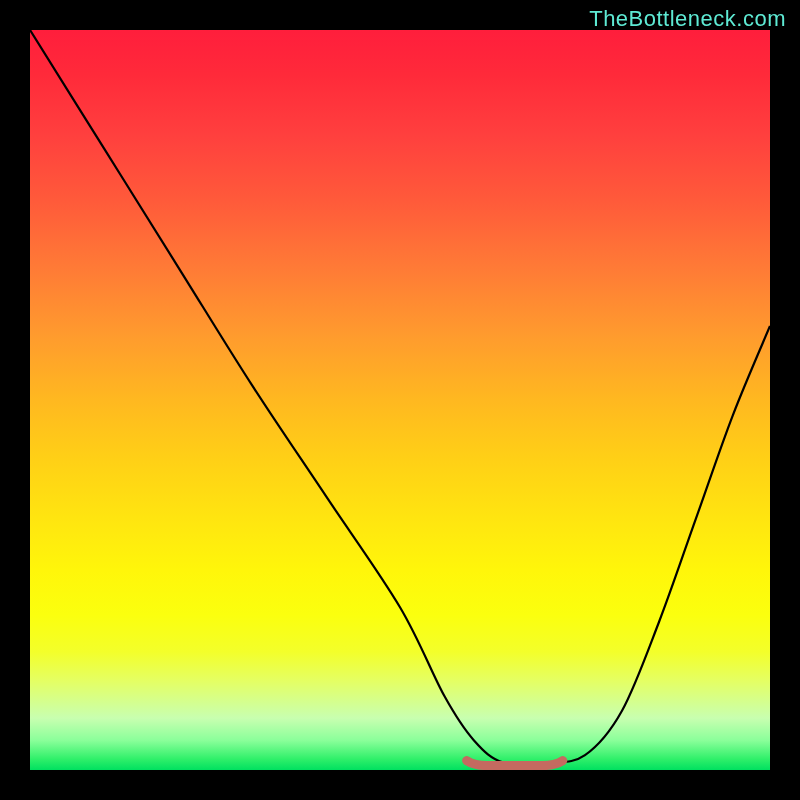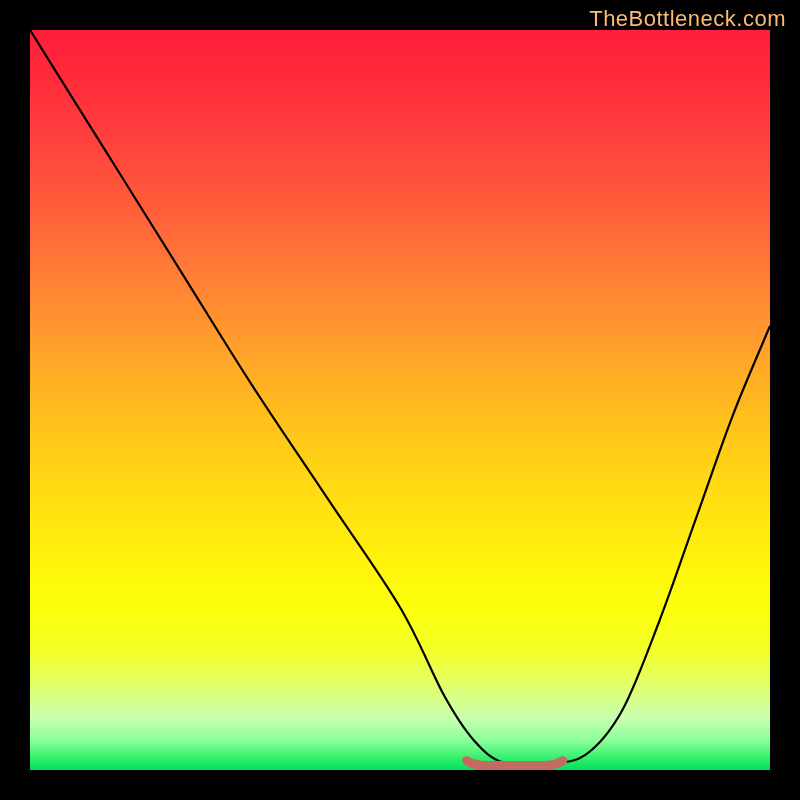--- a/index.html
+++ b/index.html
@@ -14,21 +14,21 @@
   .frame {
     position: relative;
     width: 800px;
     height: 800px;
     background: #000;
   }
   .watermark {
     position: absolute;
     top: 6px;
     right: 14px;
-    color: #fdba74;
+    color: #5eead4;
     font-size: 22px;
     font-weight: 500;
     letter-spacing: 0.5px;
     z-index: 10;
   }
   .plot-area {
     position: absolute;
     left: 30px;
     top: 30px;
     width: 740px;

